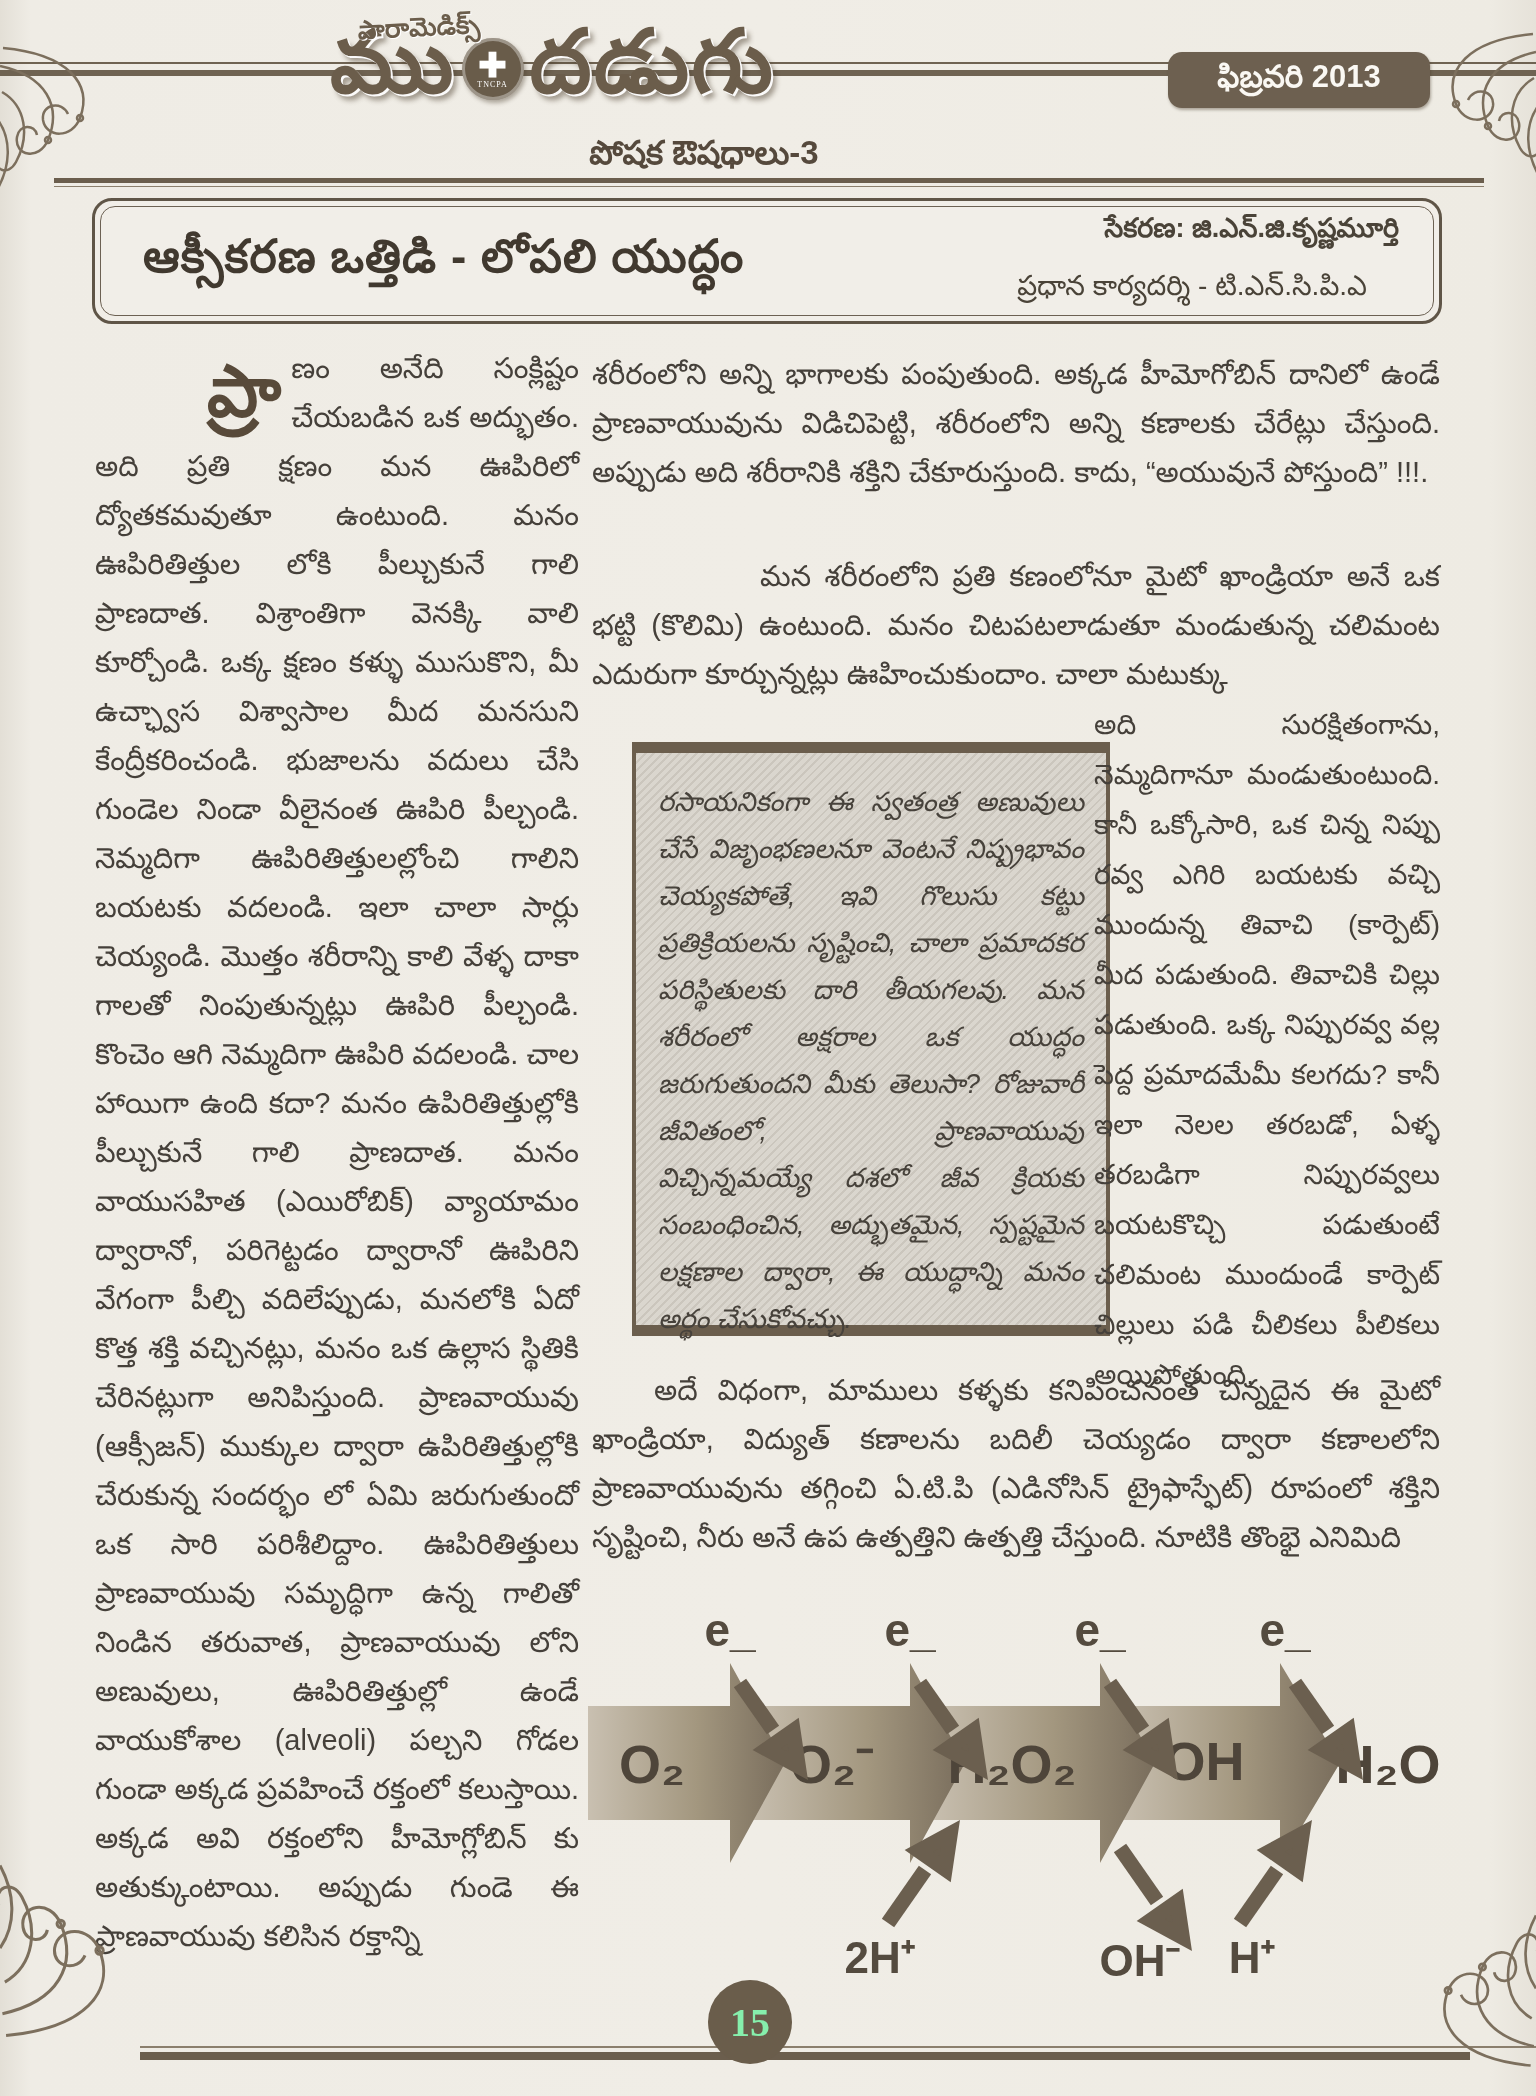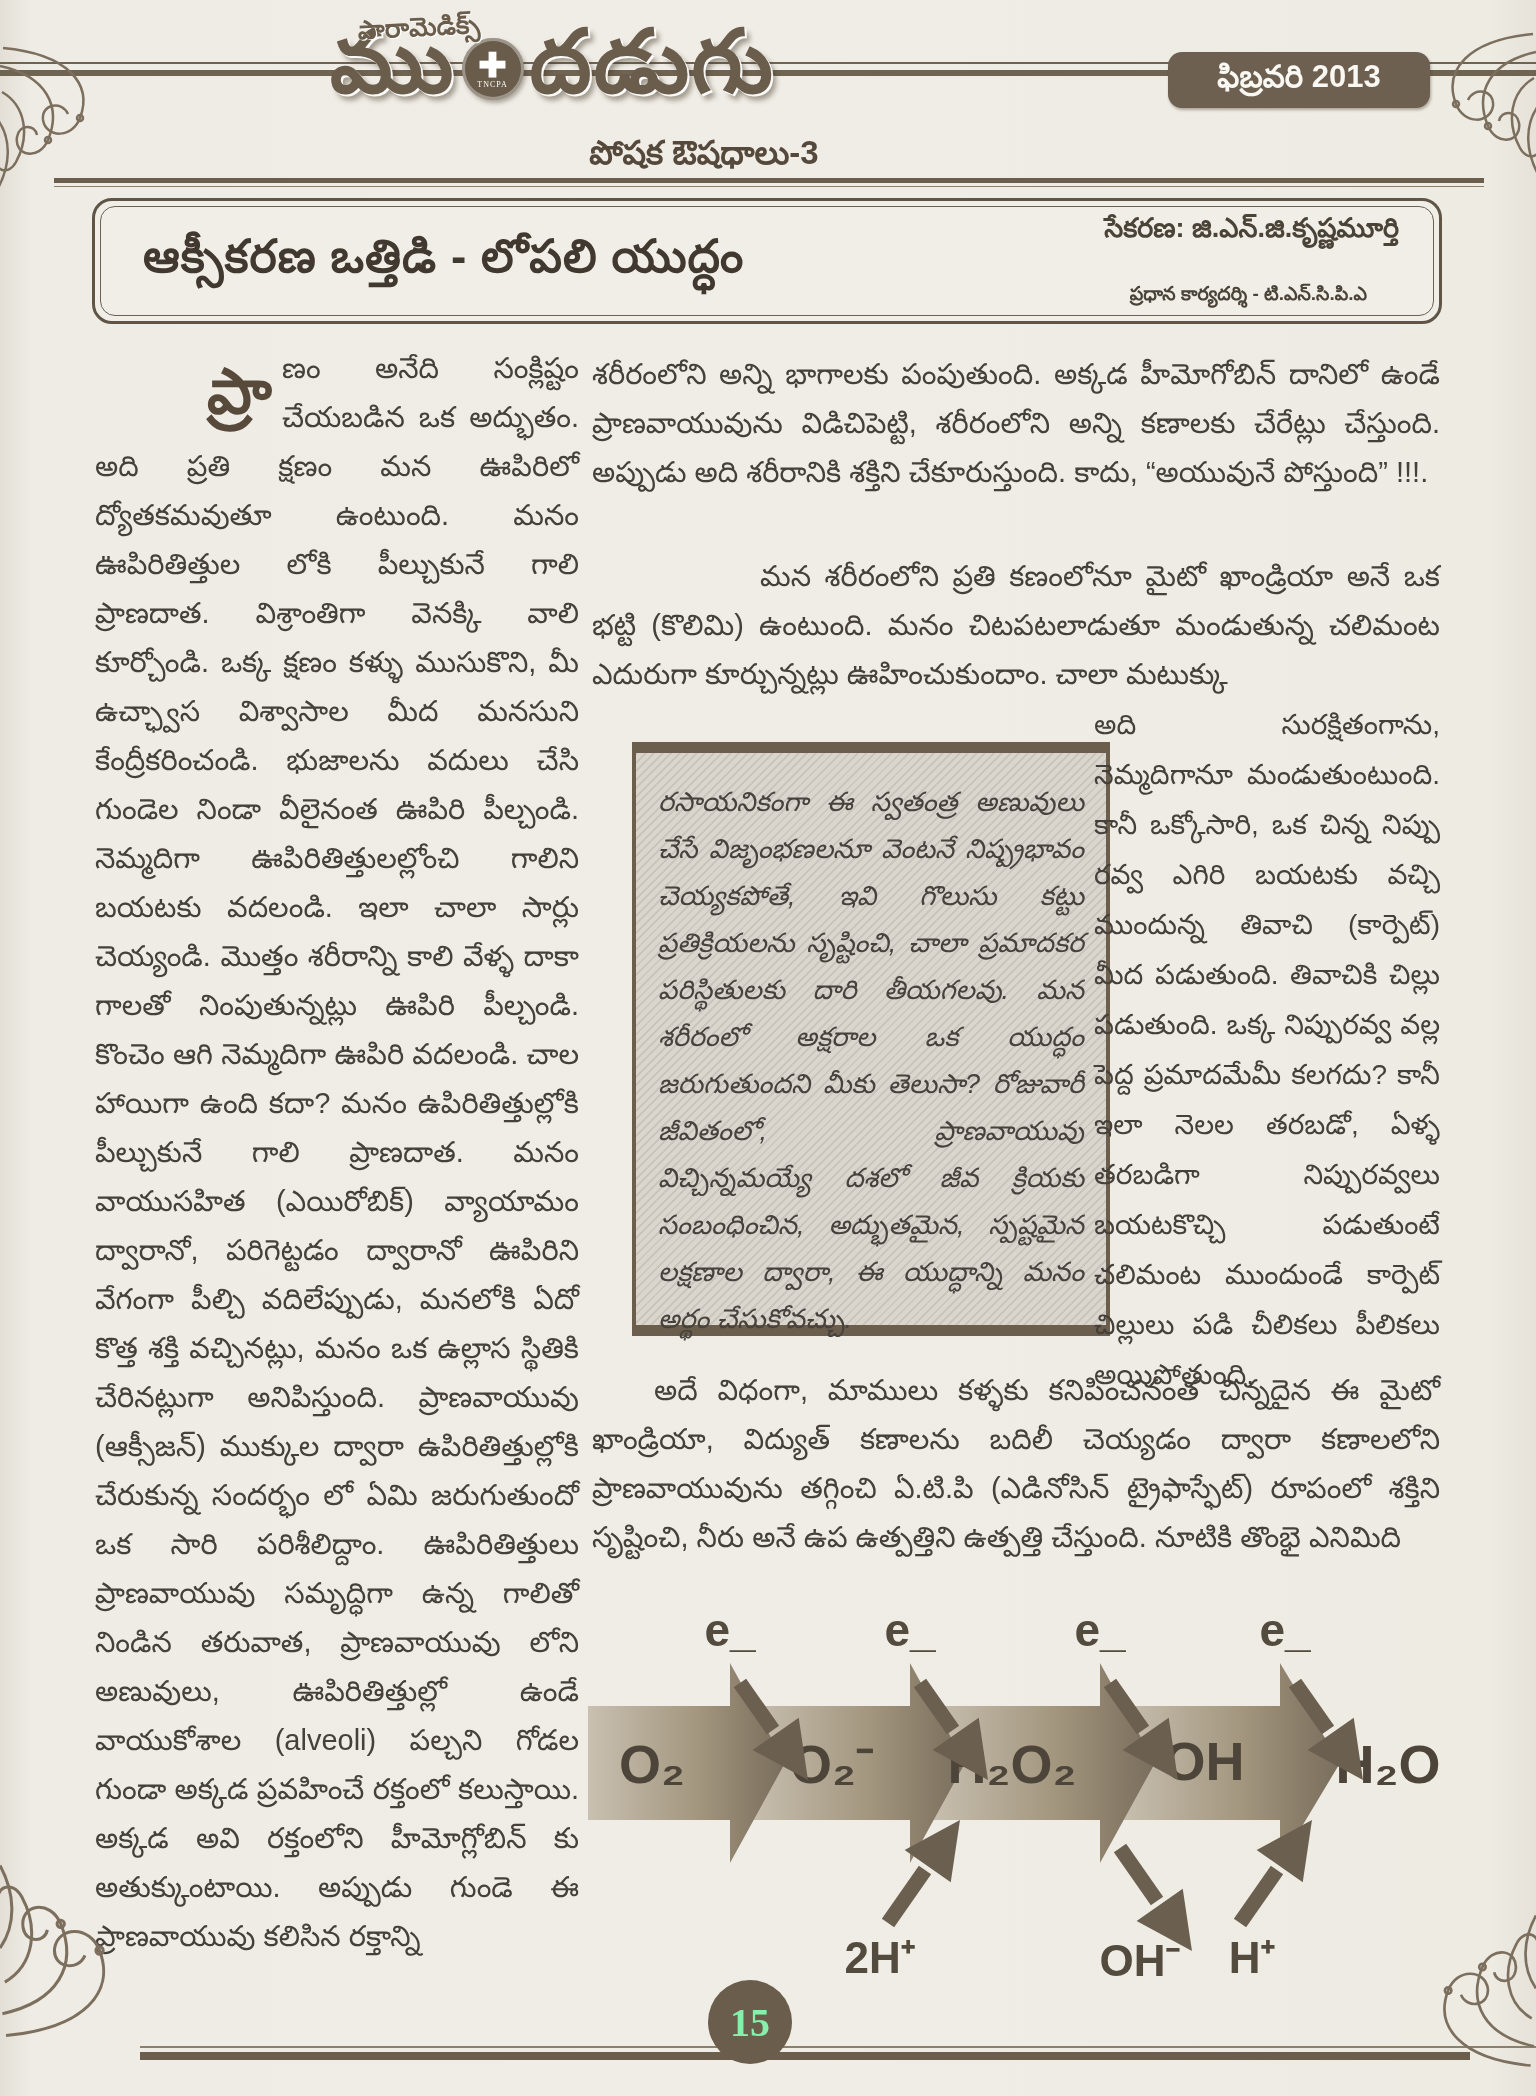--- a/index.html
+++ b/index.html
@@ -49,26 +49,26 @@
     background:#f1eee8;z-index:3;
   }
   .title-box-inner{
     position:absolute;left:5px;top:5px;right:5px;bottom:5px;border:1px solid #6c6153;border-radius:15px;
   }
   .article-title{
     position:absolute;left:48px;top:50%;transform:translateY(-50%);
     font-size:46px;font-weight:bold;color:#41392f;letter-spacing:1px;white-space:nowrap;
   }
   .byline1{position:absolute;right:40px;top:12px;font-size:27px;font-weight:bold;color:#4a4338;}
-  .byline2{position:absolute;right:72px;bottom:12px;font-size:19px;font-weight:bold;color:#4a4338;}
+  .byline2{position:absolute;right:72px;bottom:12px;font-size:28px;font-weight:normal;color:#4a4338;}
   
   .body-text{font-size:29px;line-height:49px;text-align:justify;color:#45403a;}
   .left-col{position:absolute;left:95px;top:344px;width:484px;height:1620px;}
   .dropcap{
-    float:left;font-size:63px;line-height:86px;font-weight:bold;color:#584a3a;
+    float:left;font-size:72px;line-height:86px;font-weight:bold;color:#584a3a;
     margin:4px 10px 0 112px;
   }
   .rc-para1{position:absolute;left:592px;top:350px;width:848px;}
   .rc-para2{position:absolute;left:592px;top:552px;width:848px;text-indent:168px;}
   .inset-box{
     position:absolute;left:600px;top:742px;width:478px;height:594px;box-sizing:border-box;
     background:#dad6ce;
     background-image:repeating-linear-gradient(135deg,rgba(110,100,85,.14) 0 2px,rgba(0,0,0,0) 2px 6px);
     border-top:11px solid #6b5e4d;border-bottom:11px solid #6b5e4d;
     border-left:4px solid #6b5e4d;border-right:4px solid #6b5e4d;

